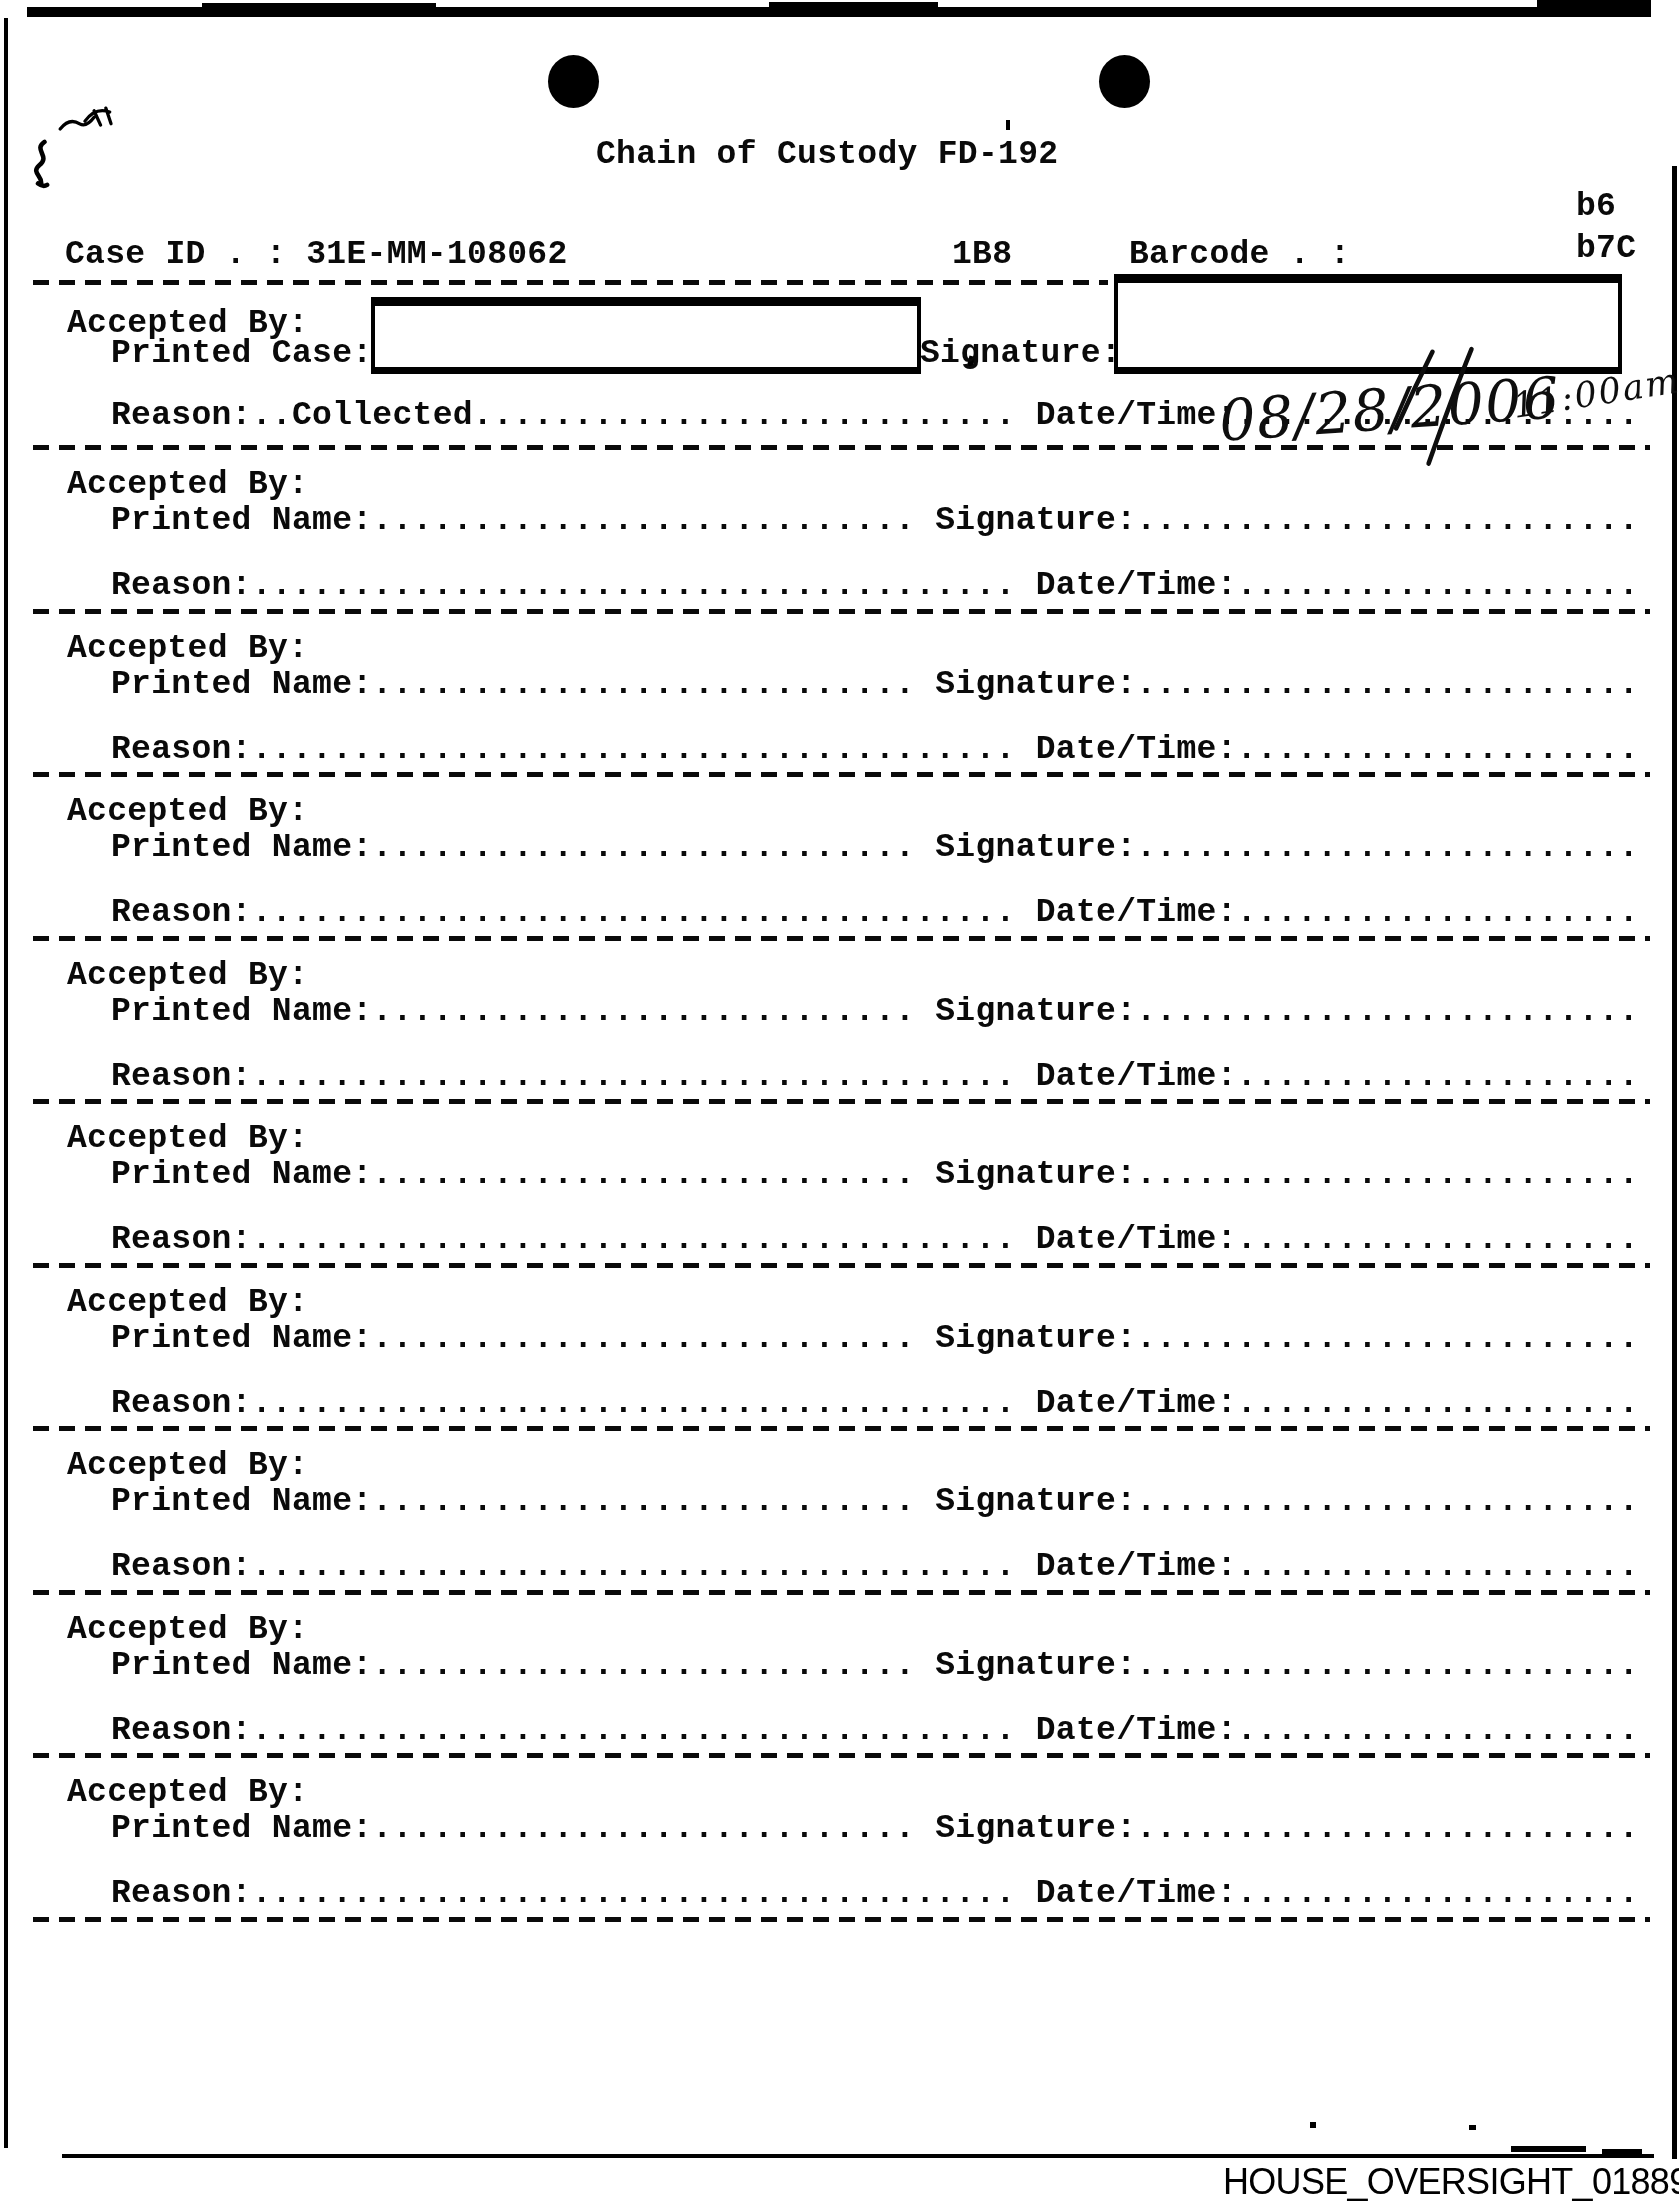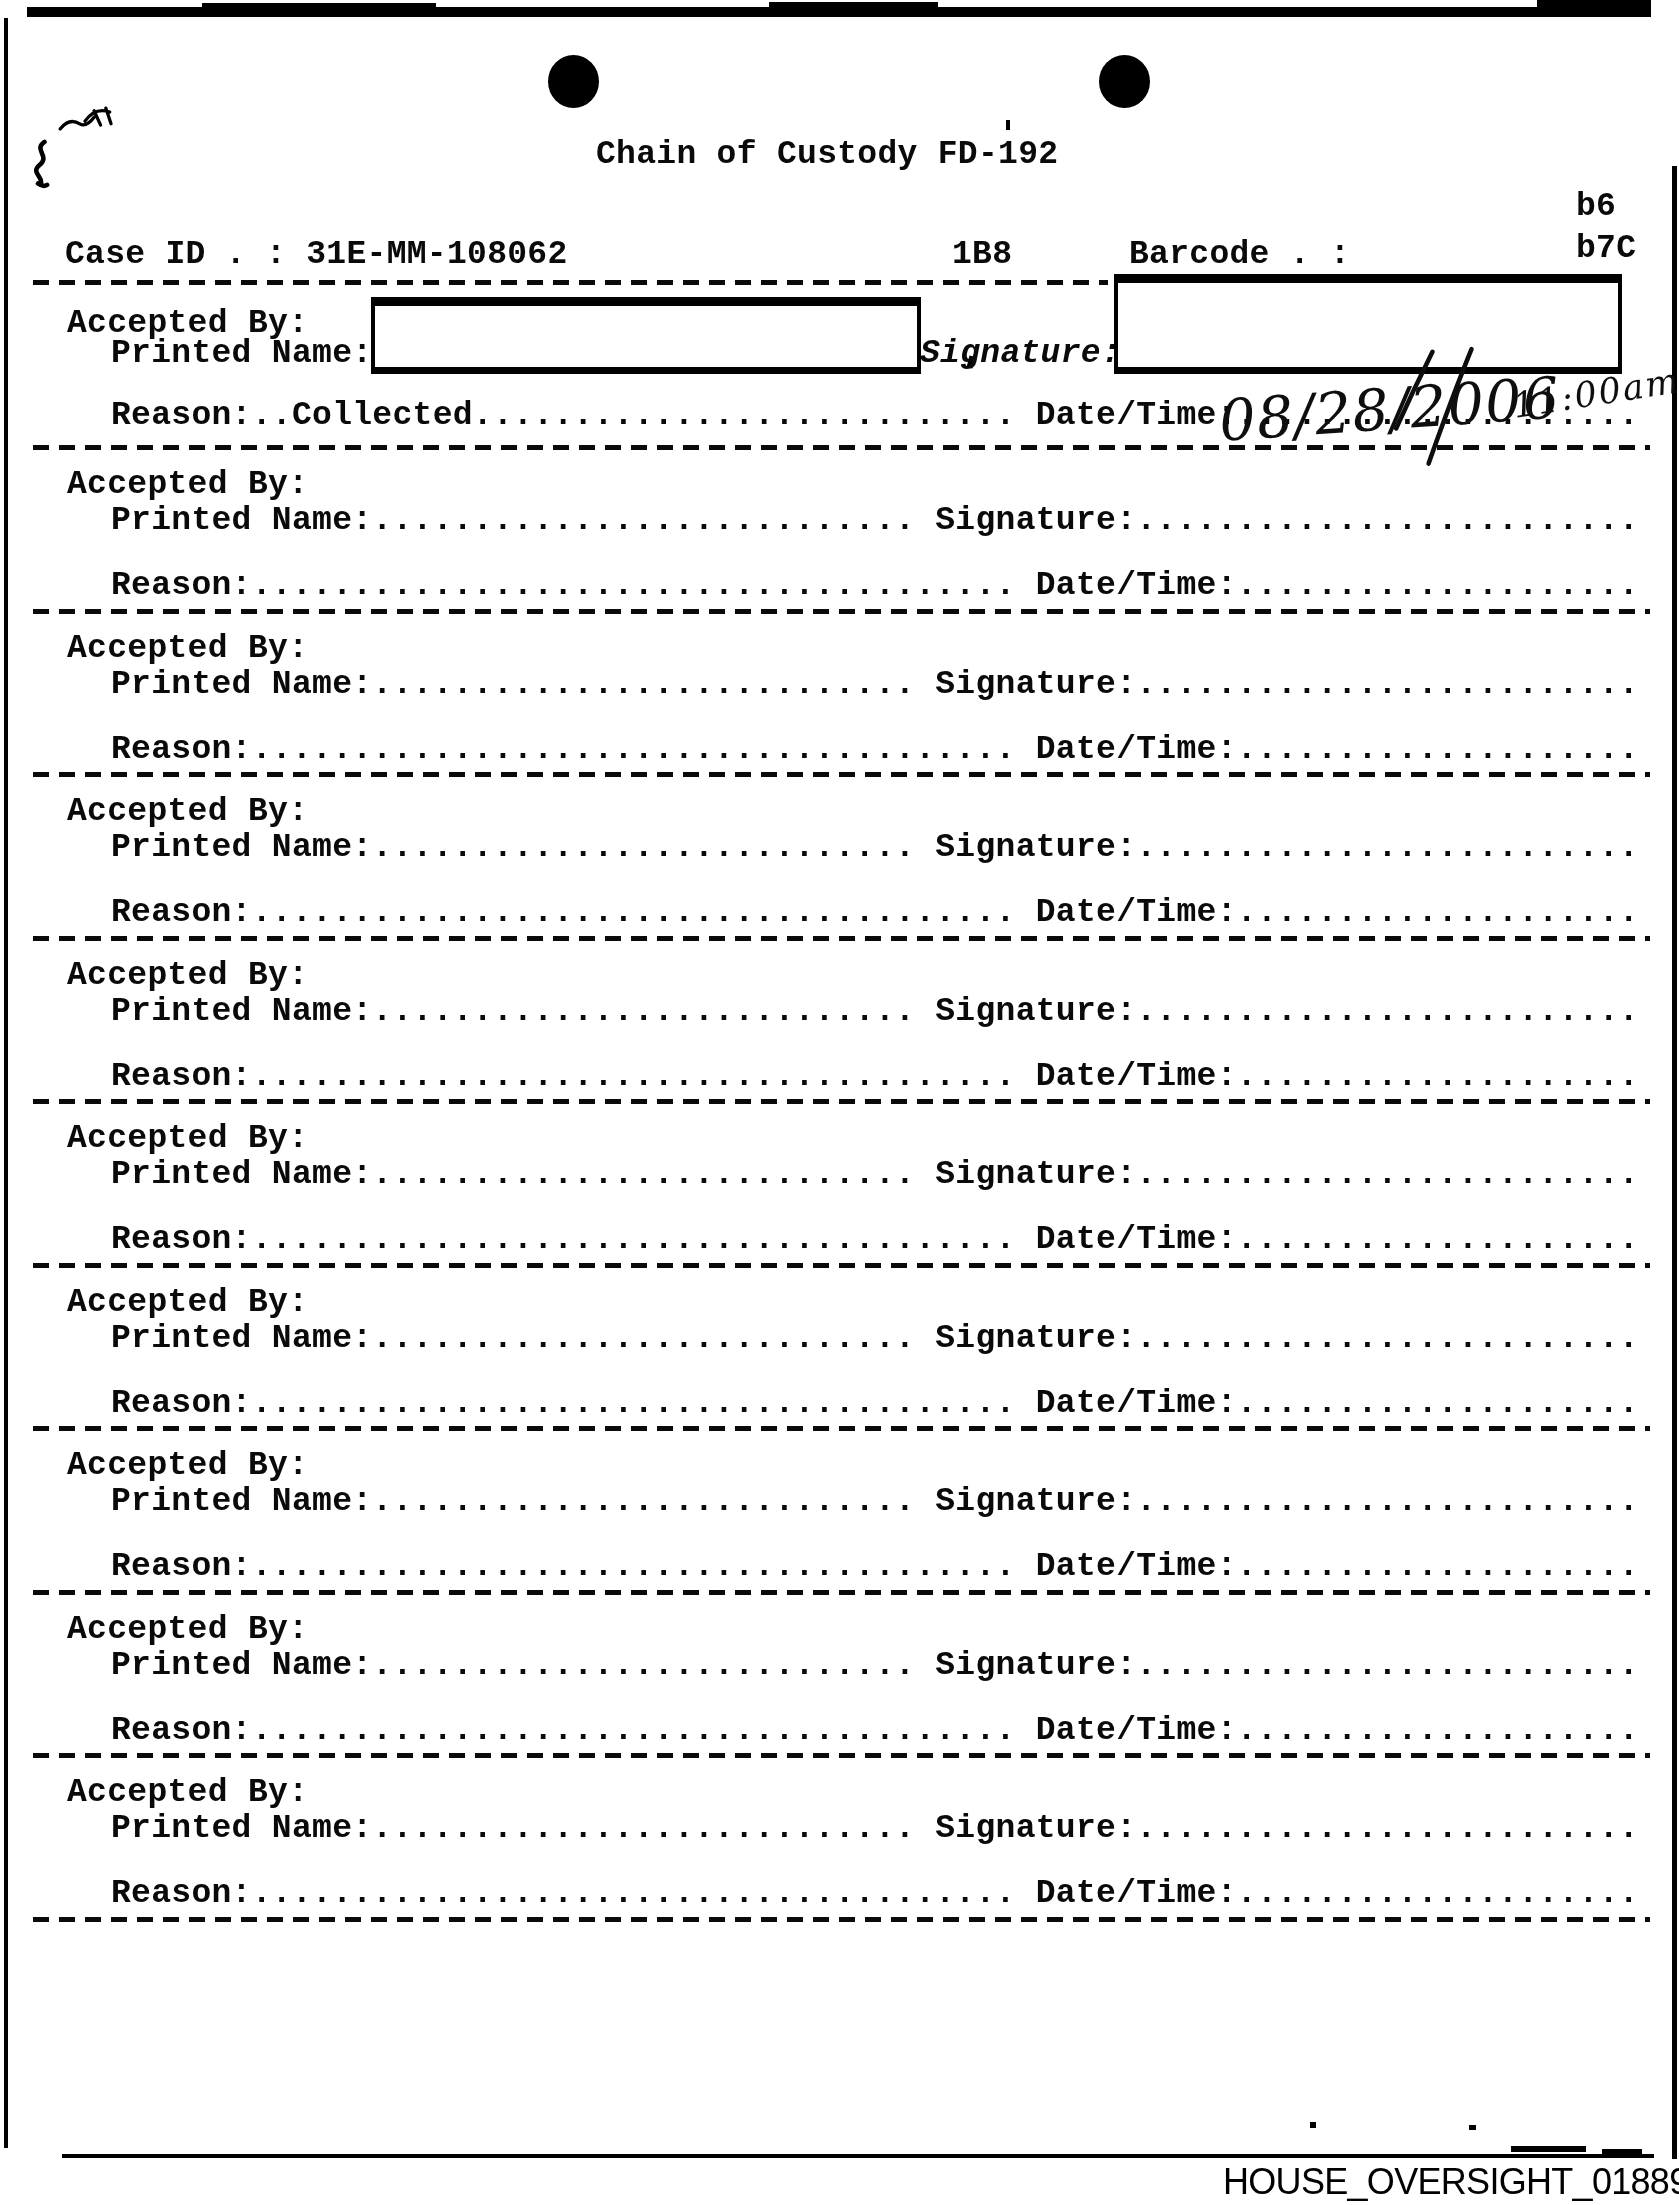--- a/index.html
+++ b/index.html
@@ -93,23 +93,23 @@
   <div class="line" style="left:1576px;top:224px;margin-top:8px;">b7C</div>
 
   <div class="line" style="left:65px;top:238px;text-align:right;">Case ID . : 31E-MM-108062</div>
   <div class="line" style="left:952px;top:238px;">1B8</div>
   <div class="line" style="left:1129px;top:238px;">Barcode . :</div>
 
   <div class="dashline short" style="top:280px;"></div>
 
   <div>
     <div class="line" style="left:67px;top:307px;">Accepted By:</div>
-    <div class="line" style="left:111px;top:337px;">Printed Name:</div>
+    <div class="line" style="left:111px;top:337px;">Printed Case:</div>
     <div class="redaction-box" style="left:371px;top:297px;width:550px;height:77px;"></div>
-    <div class="line" style="left:920px;top:337px;font-style:italic;">Signature:</div>
+    <div class="line" style="left:920px;top:337px;">Signature:</div>
     <div class="redaction-box" style="left:1114px;top:274px;width:508px;height:100px;"></div>
     <div class="line" style="left:111px;top:399px;">Reason:..Collected........................... Date/Time:....................</div>
     <svg class="scribble" style="left:1387px;top:345px;" width="104" height="124" viewBox="0 0 160 190">
       <path d="M130 6 Q 100 80, 64 182 M70 10 Q 40 70, 14 128" stroke="#0e0e0e" stroke-width="7" fill="none" stroke-linecap="round"></path>
     </svg>
     <div class="handwriting hw-date" style="left:1219px;top:376px;">08/28/2006</div>
     <div class="handwriting hw-time" style="left:1512px;top:373px;">11:00am</div>
   </div>
 
   <div>

